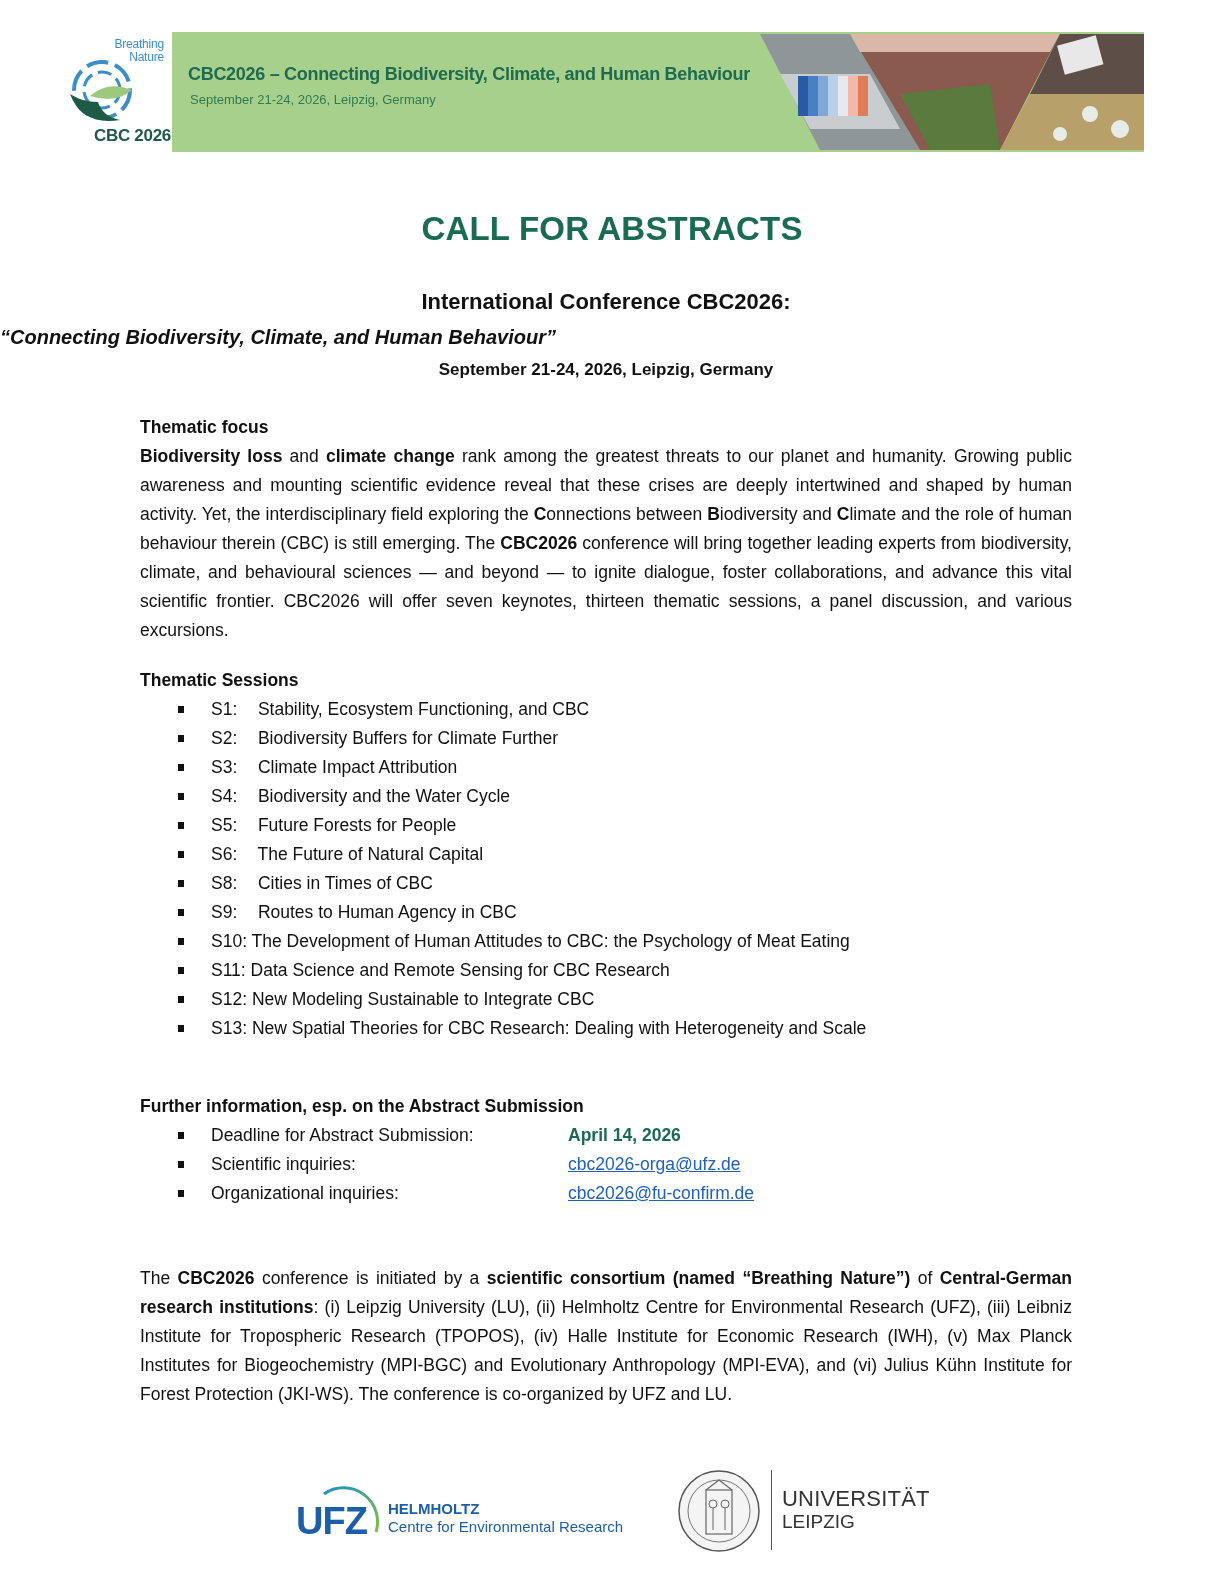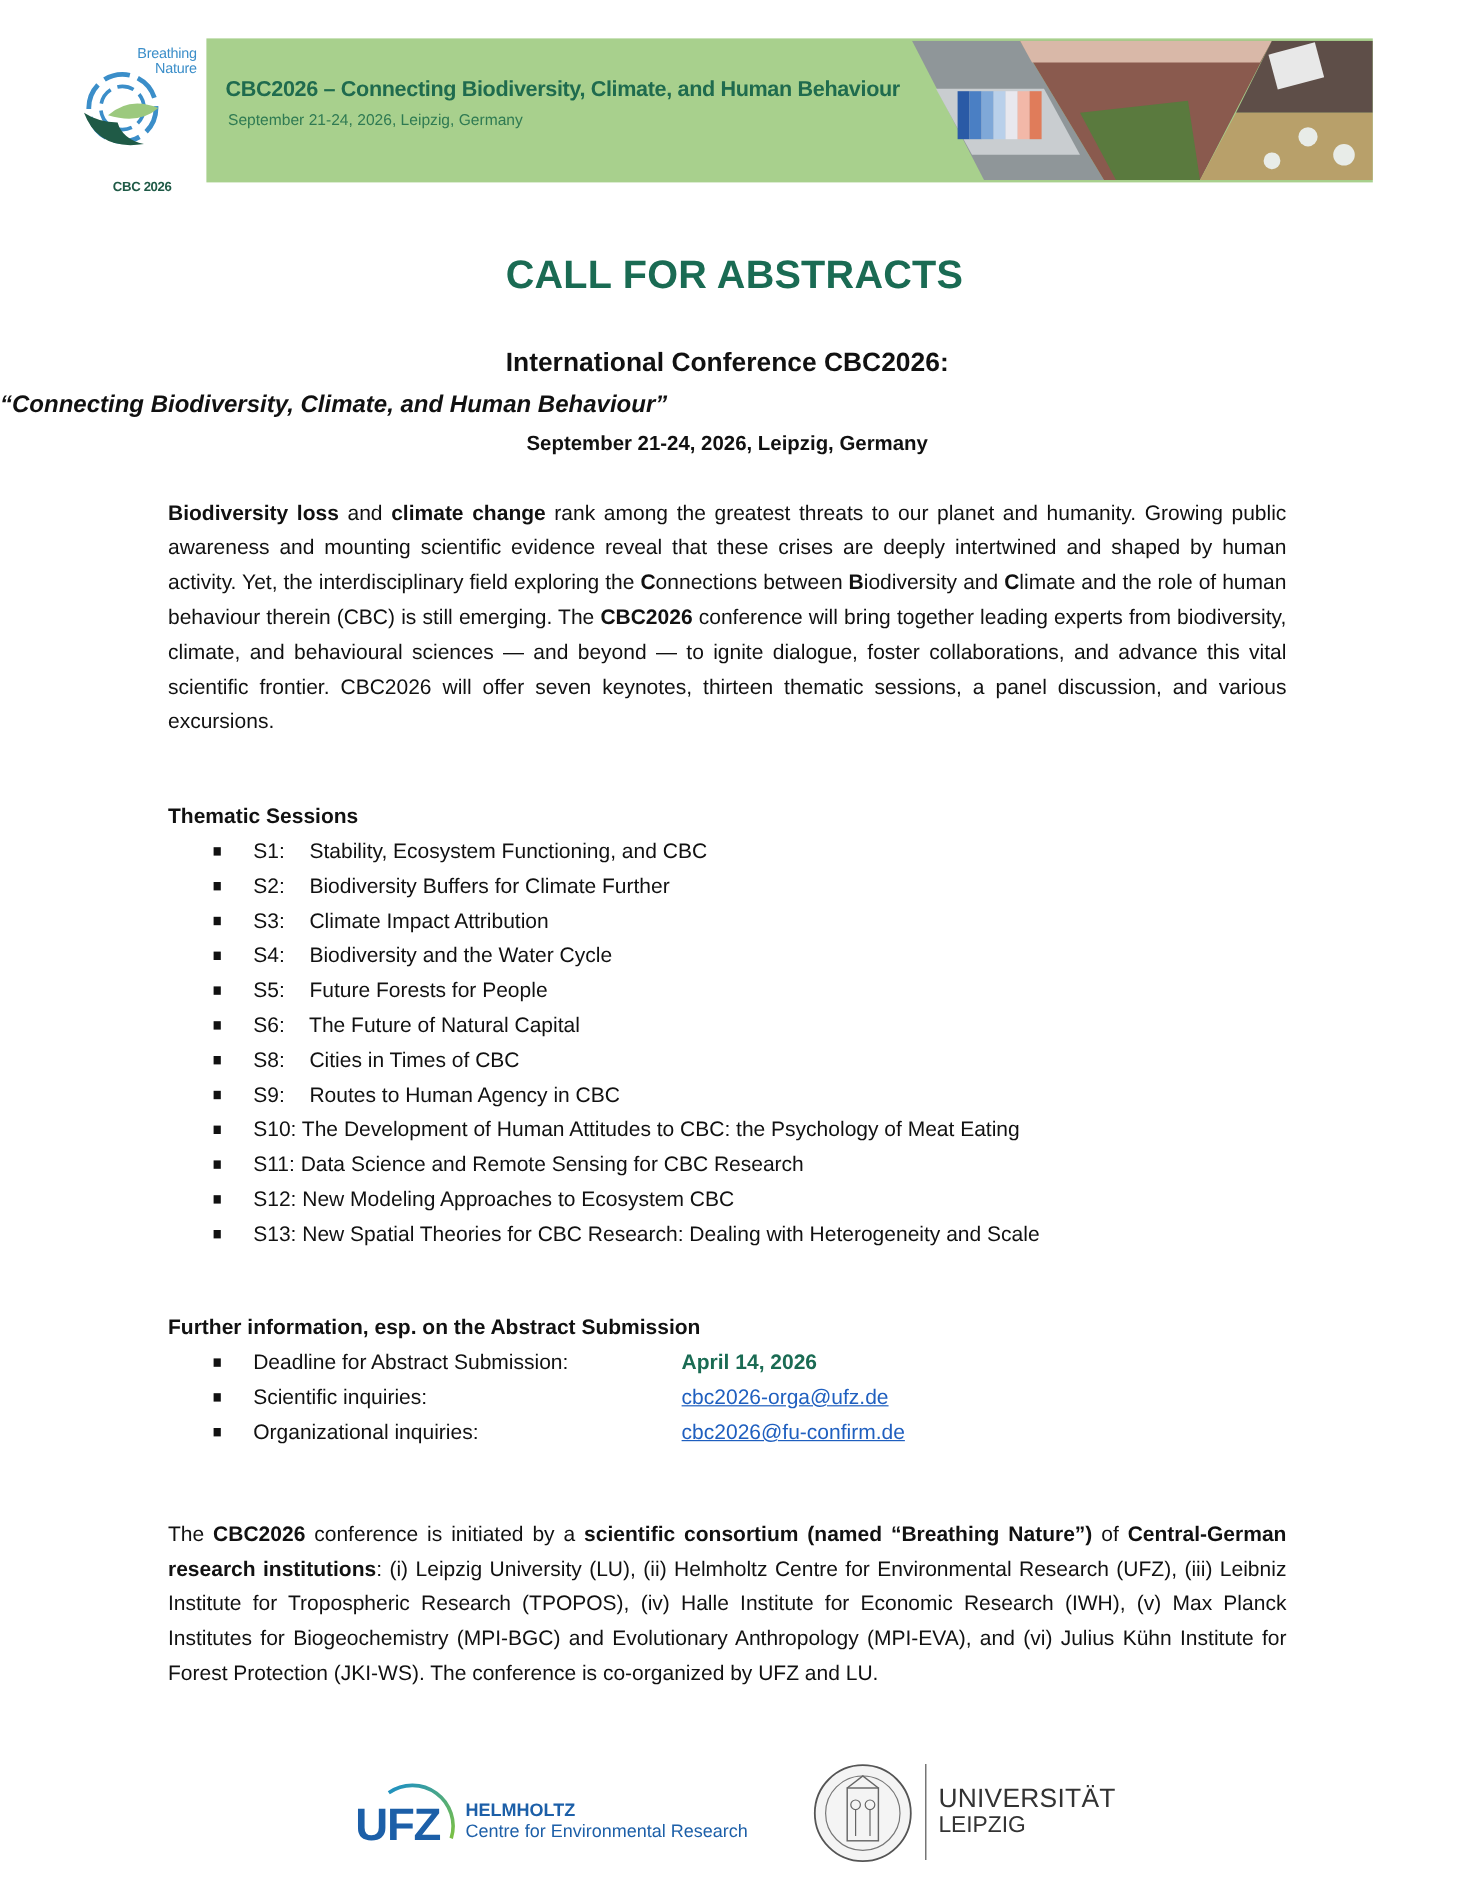--- a/index.html
+++ b/index.html
@@ -5,21 +5,21 @@
   html, body { margin: 0; padding: 0; background: #ffffff; }
   body { width: 1224px; height: 1584px; position: relative; overflow: hidden;
          font-family: "Liberation Sans", "DejaVu Sans", sans-serif; color: #111; }
 
   
   .banner { position: absolute; left: 64px; top: 32px; width: 1080px; height: 148px; }
   .logo-box { position: absolute; left: 0; top: 0; width: 108px; height: 120px; background: #fff; }
   .logo-text-top { position: absolute; right: 8px; top: 6px; text-align: right; color: #3b8ec9;
                    font-size: 12px; line-height: 13px; letter-spacing: -0.2px; }
   .logo-text-bottom { position: absolute; left: 30px; top: 94px; color: #1f5a46; font-weight: bold;
-                      font-size: 11px; letter-spacing: -0.3px; margin-top: 24px; }
+                      font-size: 17px; letter-spacing: -0.3px; }
   .logo-svg { position: absolute; left: 4px; top: 24px; }
   .banner-green { position: absolute; left: 108px; top: 0; width: 972px; height: 120px; background: #a8d08d; }
   .banner-title { position: absolute; left: 124px; top: 32px; color: #1f6b4e; font-weight: bold; font-size: 18px;
                   letter-spacing: -0.3px; white-space: nowrap; }
   .banner-sub { position: absolute; left: 126px; top: 60px; color: #2f7a52; font-size: 13px; white-space: nowrap; }
   .banner-photos { position: absolute; left: 696px; top: 2px; width: 384px; height: 116px; overflow: hidden; }
 
   
   .cfa { position: absolute; top: 210px; left: 0; width: 1224px; text-align: center; color: #1a6b53;
          font-weight: bold; font-size: 33px; letter-spacing: 0.2px; }
@@ -94,37 +94,38 @@
     <circle cx="300" cy="100" r="7" fill="#e8ece8"></circle>
   </svg>
 </div>
 
 <div class="cfa">CALL FOR ABSTRACTS</div>
 <div class="conf-title">International Conference CBC2026:</div>
 <div class="conf-sub">“Connecting Biodiversity, Climate, and Human Behaviour”</div>
 <div class="conf-date">September 21-24, 2026, Leipzig, Germany</div>
 
 <div class="content" style="top:413px;">
+  <div class="sec-head">Thematic focus</div>
   <div class="para"><b>Biodiversity loss</b><span> and </span><b>climate change</b><span> rank among the greatest threats to our planet and humanity. Growing public awareness and mounting scientific evidence reveal that these crises are deeply intertwined and shaped by human activity. Yet, the interdisciplinary field exploring the </span><b>C</b><span>onnections between </span><b>B</b><span>iodiversity and </span><b>C</b><span>limate and the role of human behaviour therein (CBC) is still emerging. The </span><b>CBC2026</b><span> conference will bring together leading experts from biodiversity, climate, and behavioural sciences — and beyond — to ignite dialogue, foster collaborations, and advance this vital scientific frontier. CBC2026 will offer seven keynotes, thirteen thematic sessions, a panel discussion, and various excursions.</span></div>
 </div>
 
 <div class="content" style="top:666px;">
   <div class="sec-head">Thematic Sessions</div>
   <ul class="sq">
     <li><span class="sid">S1:</span> <span>Stability, Ecosystem Functioning, and CBC</span></li>
     <li><span class="sid">S2:</span> <span>Biodiversity Buffers for Climate Further</span></li>
     <li><span class="sid">S3:</span> <span>Climate Impact Attribution</span></li>
     <li><span class="sid">S4:</span> <span>Biodiversity and the Water Cycle</span></li>
     <li><span class="sid">S5:</span> <span>Future Forests for People</span></li>
     <li><span class="sid">S6:</span> <span>The Future of Natural Capital</span></li>
     <li><span class="sid">S8:</span> <span>Cities in Times of CBC</span></li>
     <li><span class="sid">S9:</span> <span>Routes to Human Agency in CBC</span></li>
     <li><span>S10:</span> <span>The Development of Human Attitudes to CBC: the Psychology of Meat Eating</span></li>
     <li><span>S11:</span> <span>Data Science and Remote Sensing for CBC Research</span></li>
-    <li><span>S12:</span> <span>New Modeling Approaches to Ecosystem CBC</span></li>
+    <li><span>S12:</span> <span>New Modeling Sustainable to Integrate CBC</span></li>
     <li><span>S13:</span> <span>New Spatial Theories for CBC Research: Dealing with Heterogeneity and Scale</span></li>
   </ul>
 </div>
 
 <div class="content" style="top:1092px;">
   <div class="sec-head">Further information, esp. on the Abstract Submission</div>
   <ul class="sq">
     <li><span class="info-label">Deadline for Abstract Submission:</span><span class="deadline">April 14, 2026</span></li>
     <li><span class="info-label">Scientific inquiries:</span><a class="link">cbc2026-orga@ufz.de</a></li>
     <li><span class="info-label">Organizational inquiries:</span><a class="link">cbc2026@fu-confirm.de</a></li>

